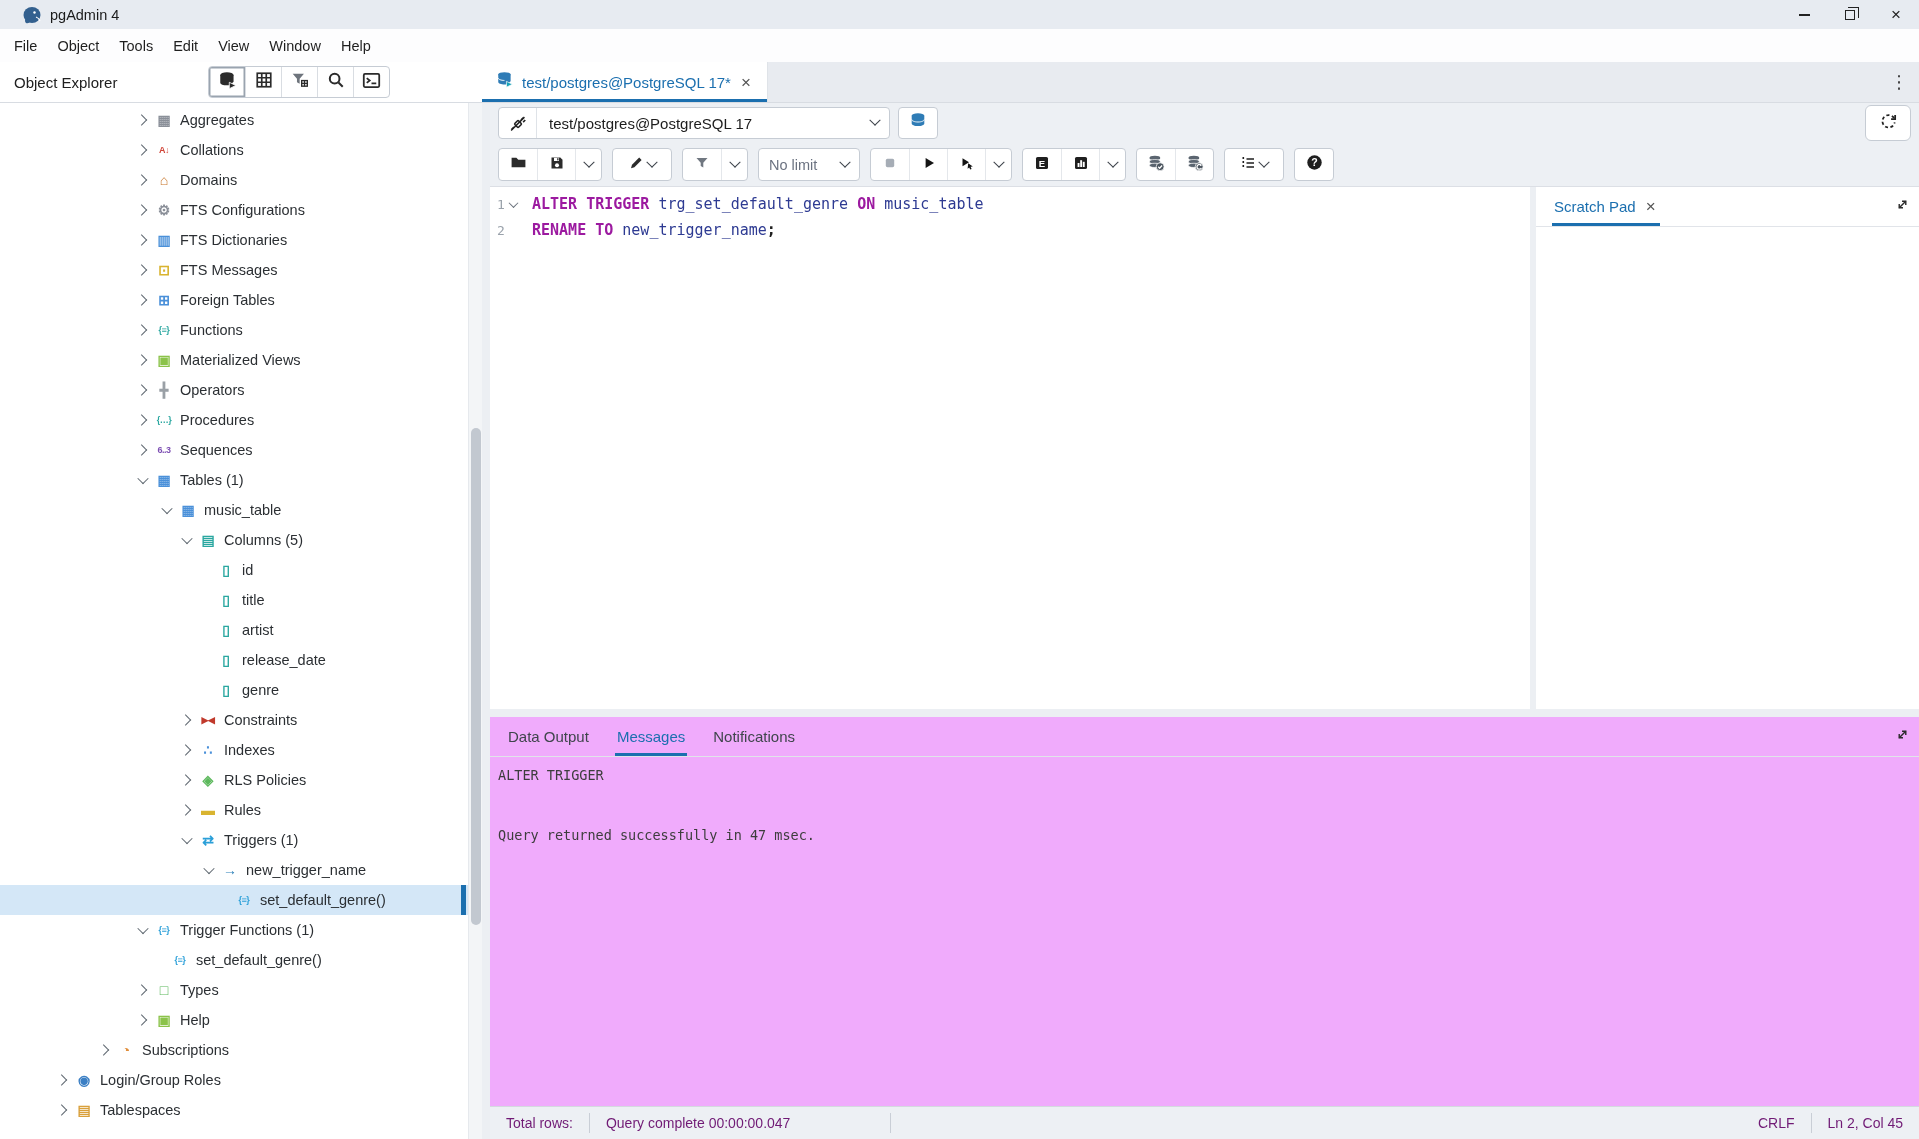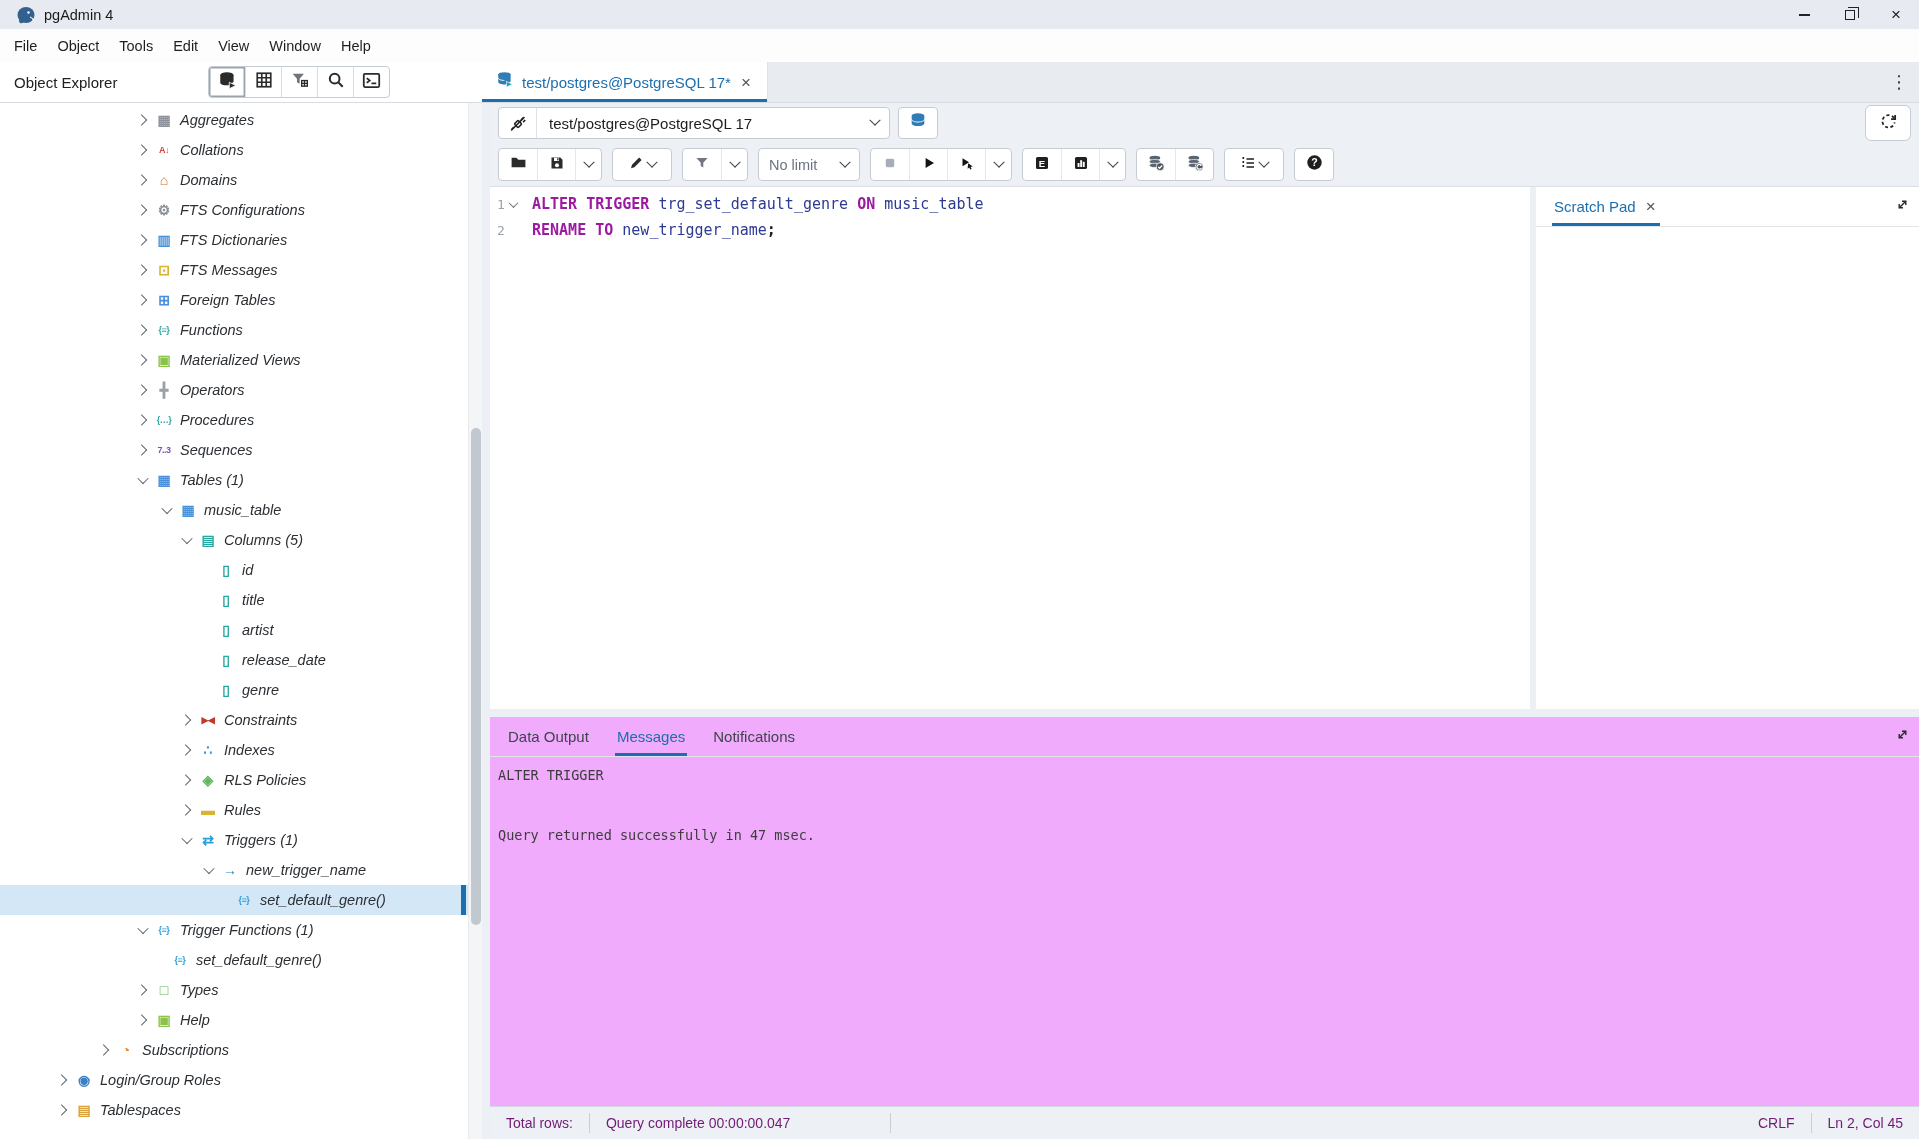--- a/index.html
+++ b/index.html
@@ -1,20 +1,20 @@
 <!DOCTYPE html>
 <html style="--accent: #1b6faf; --selection: #d4e7f7; --keyword: #9c1aa0; --identifier: #2d3a92;"><head>
 <meta charset="utf-8">
 <style>
   * { margin:0; padding:0; box-sizing:border-box; }
   html,body { width:1919px; height:1139px; overflow:hidden;
     font-family:"Liberation Sans", sans-serif; background:#fff; color:#1f1f1f; }
 
   
-  .titlebar { height:29px; background:#e7ebf1; display:flex; align-items:center; padding-left:16px; }
+  .titlebar { height:29px; background:#e7ebf1; display:flex; align-items:center; padding-left:22px; }
   .titlebar .logo { width:20px; height:20px; margin-right:8px; display:flex; align-items:center; }
   .titlebar .wtitle { font-size:14.5px; color:#1b1b1b; }
   .win-controls { margin-left:auto; display:flex; height:100%; }
   .win-btn { width:46px; height:100%; display:flex; align-items:center; justify-content:center; color:#222; font-size:15px; }
   .ico-min { width:11px; height:2px; background:#222; display:block; }
   .ico-restore { width:10px; height:10px; border:1.4px solid #222; position:relative; display:block; background:#e7ebf1; }
   .ico-restore::before { content:''; position:absolute; left:2px; top:-4px; width:10px; height:10px; border:1.4px solid #222; border-left:none; border-bottom:none; }
   .ico-close { font-size:17px; line-height:1; }
 
   
@@ -42,21 +42,21 @@
   .sidebar { width:482px; flex:none; background:#fff; position:relative; overflow:hidden; }
   .tree { position:absolute; left:0; top:2px; right:14px; }
   .tree-row { height:30px; display:flex; align-items:center; position:relative; font-size:14.5px; color:#2b2f33; cursor:default; }
   .tree-row.selected { background:var(--selection); }
   .sel-bar { position:absolute; right:2px; top:0; bottom:0; width:5px; background:var(--accent); }
   .chev { width:22px; height:22px; flex:none; display:flex; align-items:center; justify-content:center; }
   .chev::before { content:''; width:7px; height:7px; border-right:1.8px solid #5f6770; border-bottom:1.8px solid #5f6770; transform:rotate(-45deg) translate(-1px,-1px); }
   .chev.down::before { transform:rotate(45deg) translate(-1px,-1px); }
   .tree-icon { width:20px; flex:none; text-align:center; font-size:14px; line-height:1; margin-right:6px; font-weight:bold; }
   .tree-icon.small { font-size:9px; letter-spacing:-0.5px; }
-  .tree-label { white-space:nowrap;font-style:italic; }
+  .tree-label { white-space:nowrap; }
   .tree-scrollbar { position:absolute; right:0; top:0; bottom:0; width:14px; background:#f3f5f7; border-left:1px solid #e6e9ed; }
   .tree-thumb { position:absolute; left:2px; width:10px; top:325px; height:497px; background:#c2c8d0; border-radius:5px; }
 
   .vsidesplit { width:8px; flex:none; background:#eceff3; }
 
   
   .rightcol { flex:1; display:flex; flex-direction:column; min-width:0; }
 
   .connrow { height:40px; background:#edf0f4; display:flex; align-items:center; padding:0 8px; flex:none; }
   .conn-select { width:392px; height:32px; background:#fff; border:1px solid #c6ccd4; border-radius:4px; display:flex; align-items:center; overflow:hidden; }
@@ -273,21 +273,21 @@
           <span class="tree-icon" style="color: rgb(154, 160, 166);">╋</span>
           <span class="tree-label">Operators</span>
         </div>
         <div class="tree-row" style="padding-left: 132px;">
           <span class="chev"></span>
           <span class="tree-icon small" style="color: rgb(42, 167, 160);">{…}</span>
           <span class="tree-label">Procedures</span>
         </div>
         <div class="tree-row" style="padding-left: 132px;">
           <span class="chev"></span>
-          <span class="tree-icon small" style="color: rgb(125, 79, 179);">7..3</span>
+          <span class="tree-icon small" style="color: rgb(125, 79, 179);">6..3</span>
           <span class="tree-label">Sequences</span>
         </div>
         <div class="tree-row" style="padding-left: 132px;">
           <span class="chev down"></span>
           <span class="tree-icon" style="color: rgb(74, 144, 217);">▦</span>
           <span class="tree-label">Tables (1)</span>
         </div>
         <div class="tree-row" style="padding-left: 156px;">
           <span class="chev down"></span>
           <span class="tree-icon" style="color: rgb(74, 144, 217);">▦</span>

